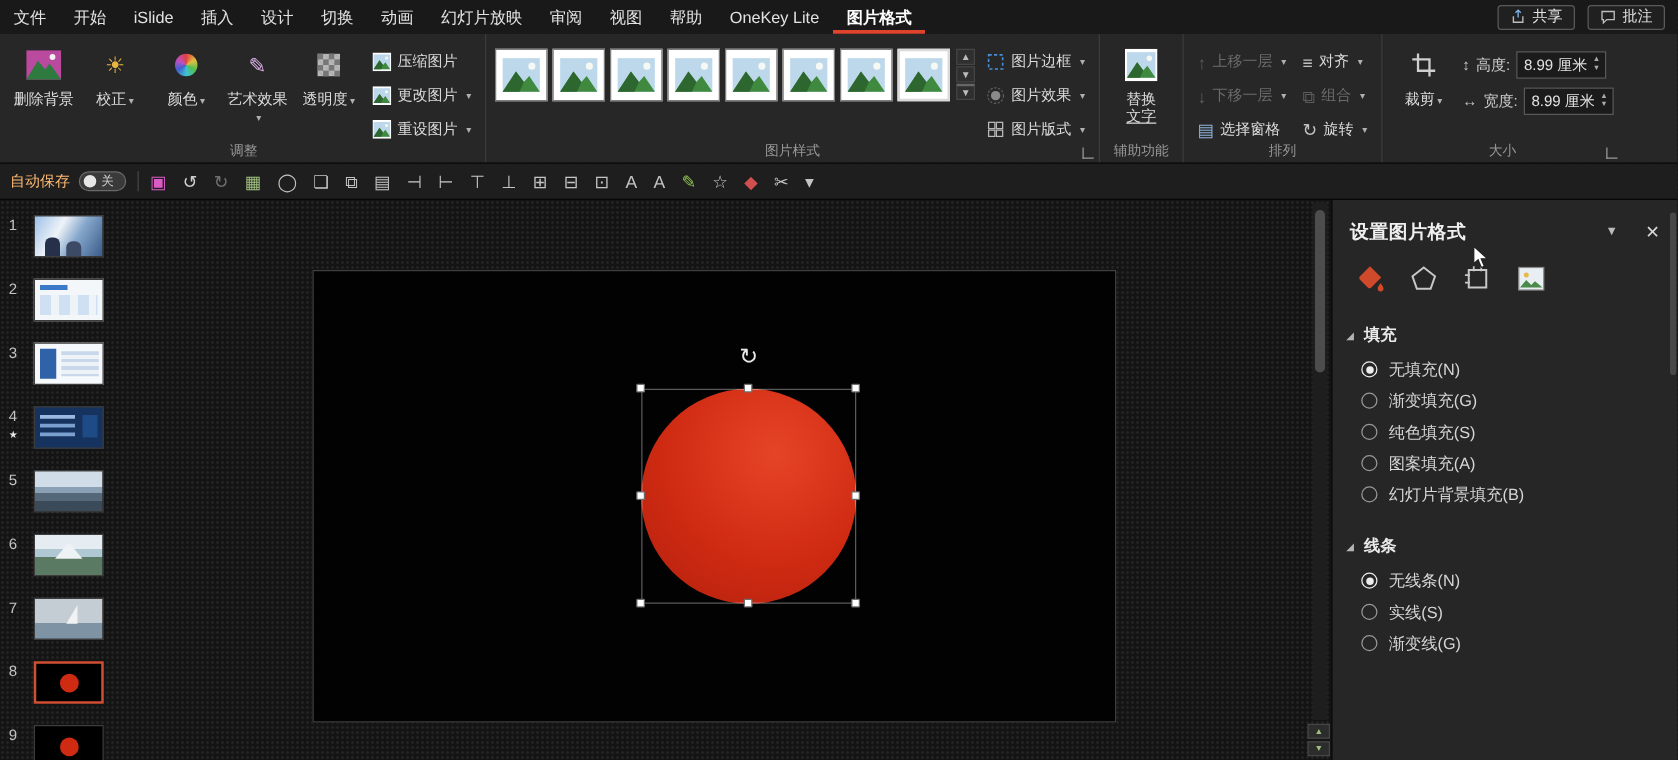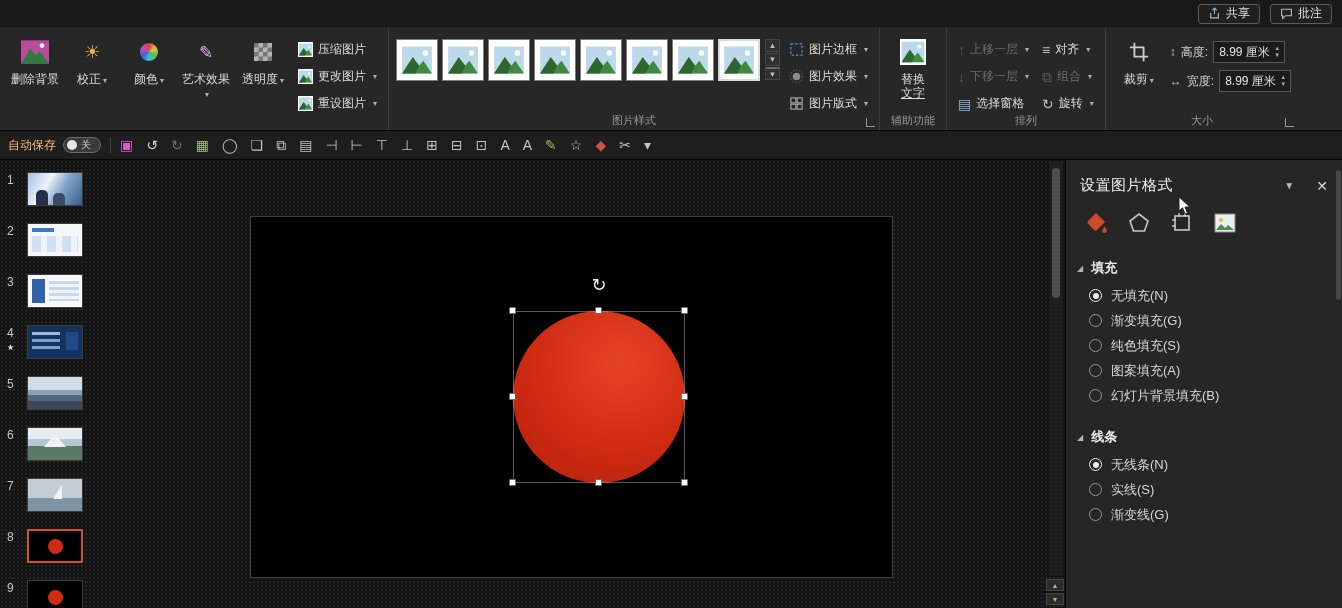--- a/index.html
+++ b/index.html
@@ -89,21 +89,21 @@
   .handle{position:absolute;width:7px;height:7px;background:#fff;border:1px solid #6e6e6e;border-radius:1px;}
   .rotate-handle{position:absolute;left:338px;top:58px;width:20px;height:20px;color:#e8e8e8;font-size:18px;line-height:20px;text-align:center;}
   
   .vscroll{position:absolute;top:162px;left:1050px;width:12px;bottom:32px;background:#1e1e1e;}
   .vs-thumb{position:absolute;top:6px;left:2px;width:8px;height:130px;background:#4d4d4d;border-radius:4px;}
   .navbtns{position:absolute;left:1046px;bottom:3px;display:flex;flex-direction:column;gap:2px;}
   .navbtns div{width:18px;height:12px;background:#2c2c2c;border:1px solid #454545;color:#9fbf7f;font-size:7px;display:flex;align-items:center;justify-content:center;}
   
   .panel{position:absolute;top:160px;left:1065px;right:0;bottom:0;background:#262626;border-left:1px solid #050505;}
   .panel-header{display:flex;align-items:center;padding:16px 14px 6px 14px;}
-  .panel-title{font-size:15px;color:#f0f0f0;font-weight:normal;letter-spacing:.5px;}
+  .panel-title{font-size:15px;color:#f0f0f0;font-weight:bold;letter-spacing:.5px;}
   .panel-header .spacer{flex:1;}
   .panel-collapse{color:#bbb;font-size:10px;margin-right:22px;}
   .panel-close{color:#d8d8d8;font-size:14px;}
   .panel-tabs{display:flex;gap:15px;padding:8px 0 10px 16px;}
   .ptab{width:28px;height:28px;display:flex;align-items:center;justify-content:center;}
   .section-head{display:flex;align-items:center;gap:8px;height:30px;padding-left:11px;font-size:13px;font-weight:bold;color:#eaeaea;margin-top:6px;}
   .tri{font-size:8px;color:#b4b4b4;}
   .opt-row{display:flex;align-items:center;gap:9px;height:25px;padding-left:23px;}
   .radio{width:13px;height:13px;border:1px solid #989898;border-radius:50%;position:relative;flex:none;background:transparent;}
   .radio.sel{border-color:#ececec;}
@@ -125,20 +125,35 @@
       <rect x="0" y="0" width="24" height="24" fill="#ffffff"></rect>
       <rect x="1.5" y="2.5" width="21" height="19" fill="#bcd8ea"></rect>
       <path d="M1.5 21.5 L9 10 L13.5 16 L16.5 12.5 L22.5 21.5 Z" fill="#3f8a3f"></path>
       <path d="M9 10 L13.5 16 L11 21.5 L1.5 21.5 Z" fill="#2e6630"></path>
       <circle cx="18" cy="7" r="2" fill="#f6f8f4"></circle>
     </g>
   </defs>
 </svg>
 
 <div class="menubar">
+  <div class="menu-tabs" id="menu-tabs">
+      <div class="menu-tab">文件</div>
+      <div class="menu-tab">开始</div>
+      <div class="menu-tab">iSlide</div>
+      <div class="menu-tab">插入</div>
+      <div class="menu-tab">设计</div>
+      <div class="menu-tab">切换</div>
+      <div class="menu-tab">动画</div>
+      <div class="menu-tab">幻灯片放映</div>
+      <div class="menu-tab">审阅</div>
+      <div class="menu-tab">视图</div>
+      <div class="menu-tab">帮助</div>
+      <div class="menu-tab">OneKey Lite</div>
+      <div class="menu-tab active">图片格式</div>
+    </div>
   <div class="menu-right">
     <div class="pill-btn">
       <span>
         <svg viewBox="0 0 24 24" width="13" height="13">
             <path d="M12 3v10M8 6l4-4 4 4" stroke="#7fb2e8" stroke-width="2" fill="none"></path>
             <path d="M5 11v9h14v-9" stroke="#bdbdbd" stroke-width="2" fill="none"></path>
           </svg>
       </span>
       <span>共享</span>
     </div>
@@ -205,20 +220,21 @@
         <span class="caret">▾</span>
       </div>
       <div class="smallbtn">
         <svg class="mini-pic" viewBox="0 0 24 24">
             <use href="#picico"></use>
           </svg>
         <span>重设图片</span>
         <span class="caret">▾</span>
       </div>
     </div>
+    <div class="group-label">调整</div>
   </div>
 
   <div class="rgroup">
     <div class="gallery" id="style-gallery">
         <div class="gal-thumb">
           <svg viewBox="0 0 24 24" width="34" height="34">
             <use href="#picico"></use>
           </svg>
         </div>
         <div class="gal-thumb">

